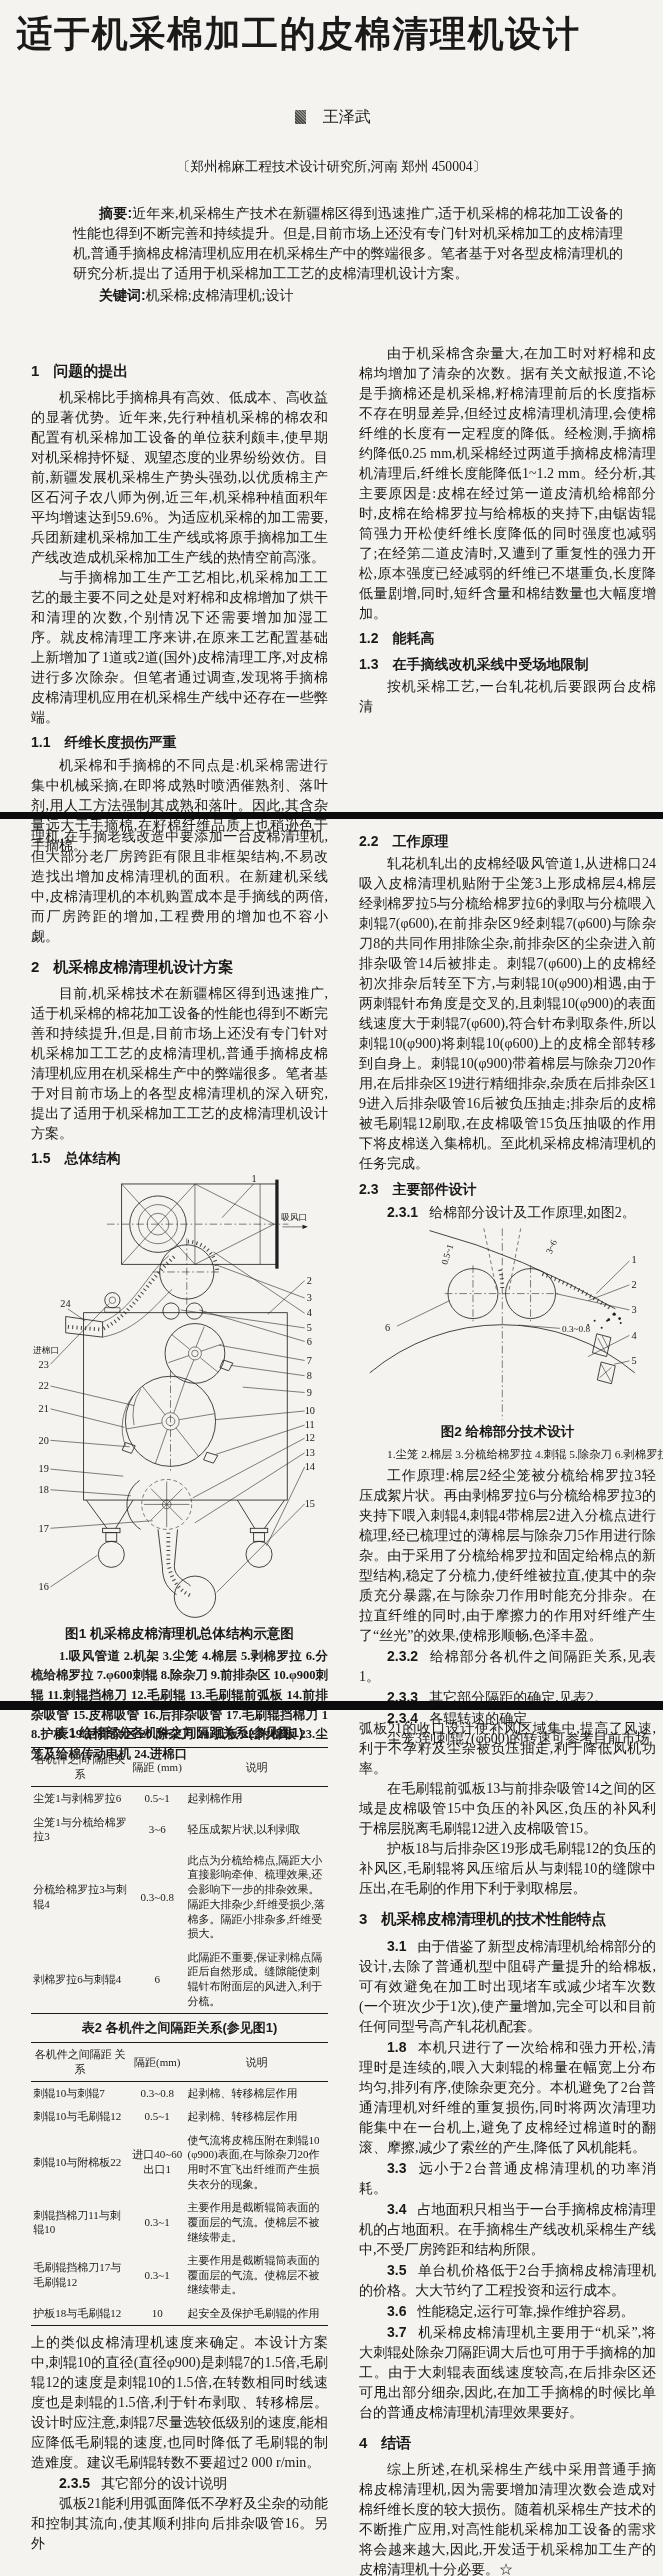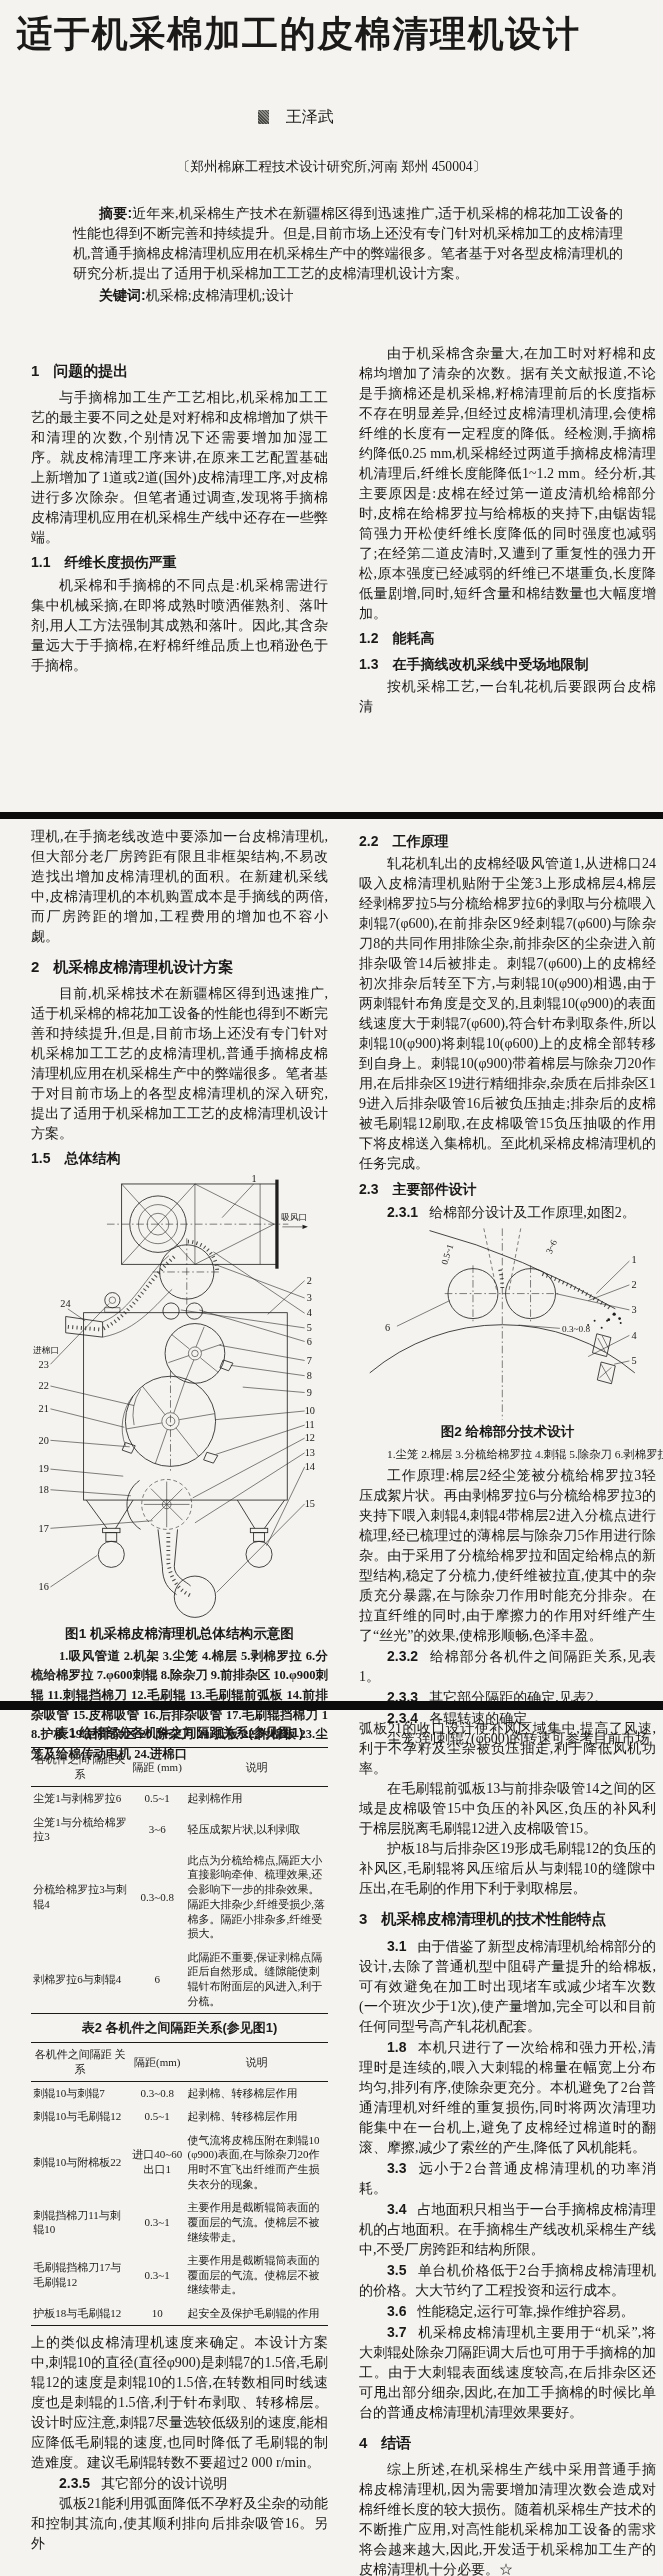--- a/index.html
+++ b/index.html
@@ -1,20 +1,20 @@
 <!DOCTYPE html>
 <html style="font-size:8.7px"><head>
 <meta charset="utf-8">
 <style>
   html,body{margin:0;padding:0;background:#e9e8e5;}
   .page{position:relative;width:663px;height:2576px;background:#f4f3f0;margin:0 auto;
         font-family:"Liberation Serif","DejaVu Serif",serif;color:#1b1a18;overflow:hidden;}
   .title{position:absolute;top:14px;left:0;width:597px;text-align:center;
          font-size:36px;font-weight:bold;letter-spacing:1.6px;line-height:1.15;}
-  .authorline{position:absolute;top:107px;left:0;width:592px;text-align:center;font-size:16px;}
+  .authorline{position:absolute;top:107px;left:0;width:592px;text-align:center;font-size:16px;padding-left:37px;}
   .author-icon{display:inline-block;width:11px;height:14px;vertical-align:-2.2px;margin-right:16.3px;
          background:repeating-linear-gradient(45deg,#8b8b88 0 1.1px,#4a4a47 1.1px 2.2px);}
   .affil{position:absolute;top:158px;left:0;width:663px;text-align:center;font-size:13.6px;}
   .abs{position:absolute;top:203px;left:73px;width:550px;font-size:14px;line-height:20px;
        text-align:justify;text-indent:26px;word-break:break-all;}
   .kw{position:absolute;top:287px;left:73px;width:550px;font-size:14px;line-height:16px;text-indent:26px;}
   .blabel{font-weight:bold;font-family:"Liberation Sans","DejaVu Sans",sans-serif;}
   .col{position:absolute;width:297px;font-size:14px;line-height:20px;text-align:justify;word-break:break-all;}
   .colL{left:31px;}  .colR{left:359px;}
   .tA{top:351px;} .tAr{top:344px;} .tB{top:827px;} .tC{top:1719px;}
@@ -70,20 +70,21 @@
   <div class="abs">
     <span class="blabel">摘要:</span><span>近年来,机采棉生产技术在新疆棉区得到迅速推广,适于机采棉的棉花加工设备的性能也得到不断完善和持续提升。但是,目前市场上还没有专门针对机采棉加工的皮棉清理机,普通手摘棉皮棉清理机应用在机采棉生产中的弊端很多。笔者基于对各型皮棉清理机的研究分析,提出了适用于机采棉加工工艺的皮棉清理机设计方案。</span>
   </div>
 
   <div class="kw">
     <span class="blabel">关键词:</span><span>机采棉;皮棉清理机;设计</span>
   </div>
 
   <div class="col colL tA">
     <div class="h-major"><span class="hnum">1</span><span>问题的提出</span></div>
+    <p>机采棉比手摘棉具有高效、低成本、高收益的显著优势。近年来,先行种植机采棉的棉农和配置有机采棉加工设备的单位获利颇丰,使早期对机采棉持怀疑、观望态度的业界纷纷效仿。目前,新疆发展机采棉生产势头强劲,以优质棉主产区石河子农八师为例,近三年,机采棉种植面积年平均增速达到59.6%。为适应机采棉的加工需要,兵团新建机采棉加工生产线或将原手摘棉加工生产线改造成机采棉加工生产线的热情空前高涨。</p>
     <p>与手摘棉加工生产工艺相比,机采棉加工工艺的最主要不同之处是对籽棉和皮棉增加了烘干和清理的次数,个别情况下还需要增加加湿工序。就皮棉清理工序来讲,在原来工艺配置基础上新增加了1道或2道(国外)皮棉清理工序,对皮棉进行多次除杂。但笔者通过调查,发现将手摘棉皮棉清理机应用在机采棉生产线中还存在一些弊端。</p>
     <div class="h-minor"><span class="hnum">1.1</span><span>纤维长度损伤严重</span></div>
     <p>机采棉和手摘棉的不同点是:机采棉需进行集中机械采摘,在即将成熟时喷洒催熟剂、落叶剂,用人工方法强制其成熟和落叶。因此,其含杂量远大于手摘棉,在籽棉纤维品质上也稍逊色于手摘棉。</p>
   </div>
 
   <div class="col colR tAr">
     <p>由于机采棉含杂量大,在加工时对籽棉和皮棉均增加了清杂的次数。据有关文献报道,不论是手摘棉还是机采棉,籽棉清理前后的长度指标不存在明显差异,但经过皮棉清理机清理,会使棉纤维的长度有一定程度的降低。经检测,手摘棉约降低0.25 mm,机采棉经过两道手摘棉皮棉清理机清理后,纤维长度能降低1~1.2 mm。经分析,其主要原因是:皮棉在经过第一道皮清机给棉部分时,皮棉在给棉罗拉与给棉板的夹持下,由锯齿辊筒强力开松使纤维长度降低的同时强度也减弱了;在经第二道皮清时,又遭到了重复性的强力开松,原本强度已经减弱的纤维已不堪重负,长度降低量剧增,同时,短纤含量和棉结数量也大幅度增加。</p>
     <div class="h-minor"><span class="hnum">1.2</span><span>能耗高</span></div>
     <div class="h-minor"><span class="hnum">1.3</span><span>在手摘线改机采线中受场地限制</span></div>
     <p>按机采棉工艺,一台轧花机后要跟两台皮棉清</p>

